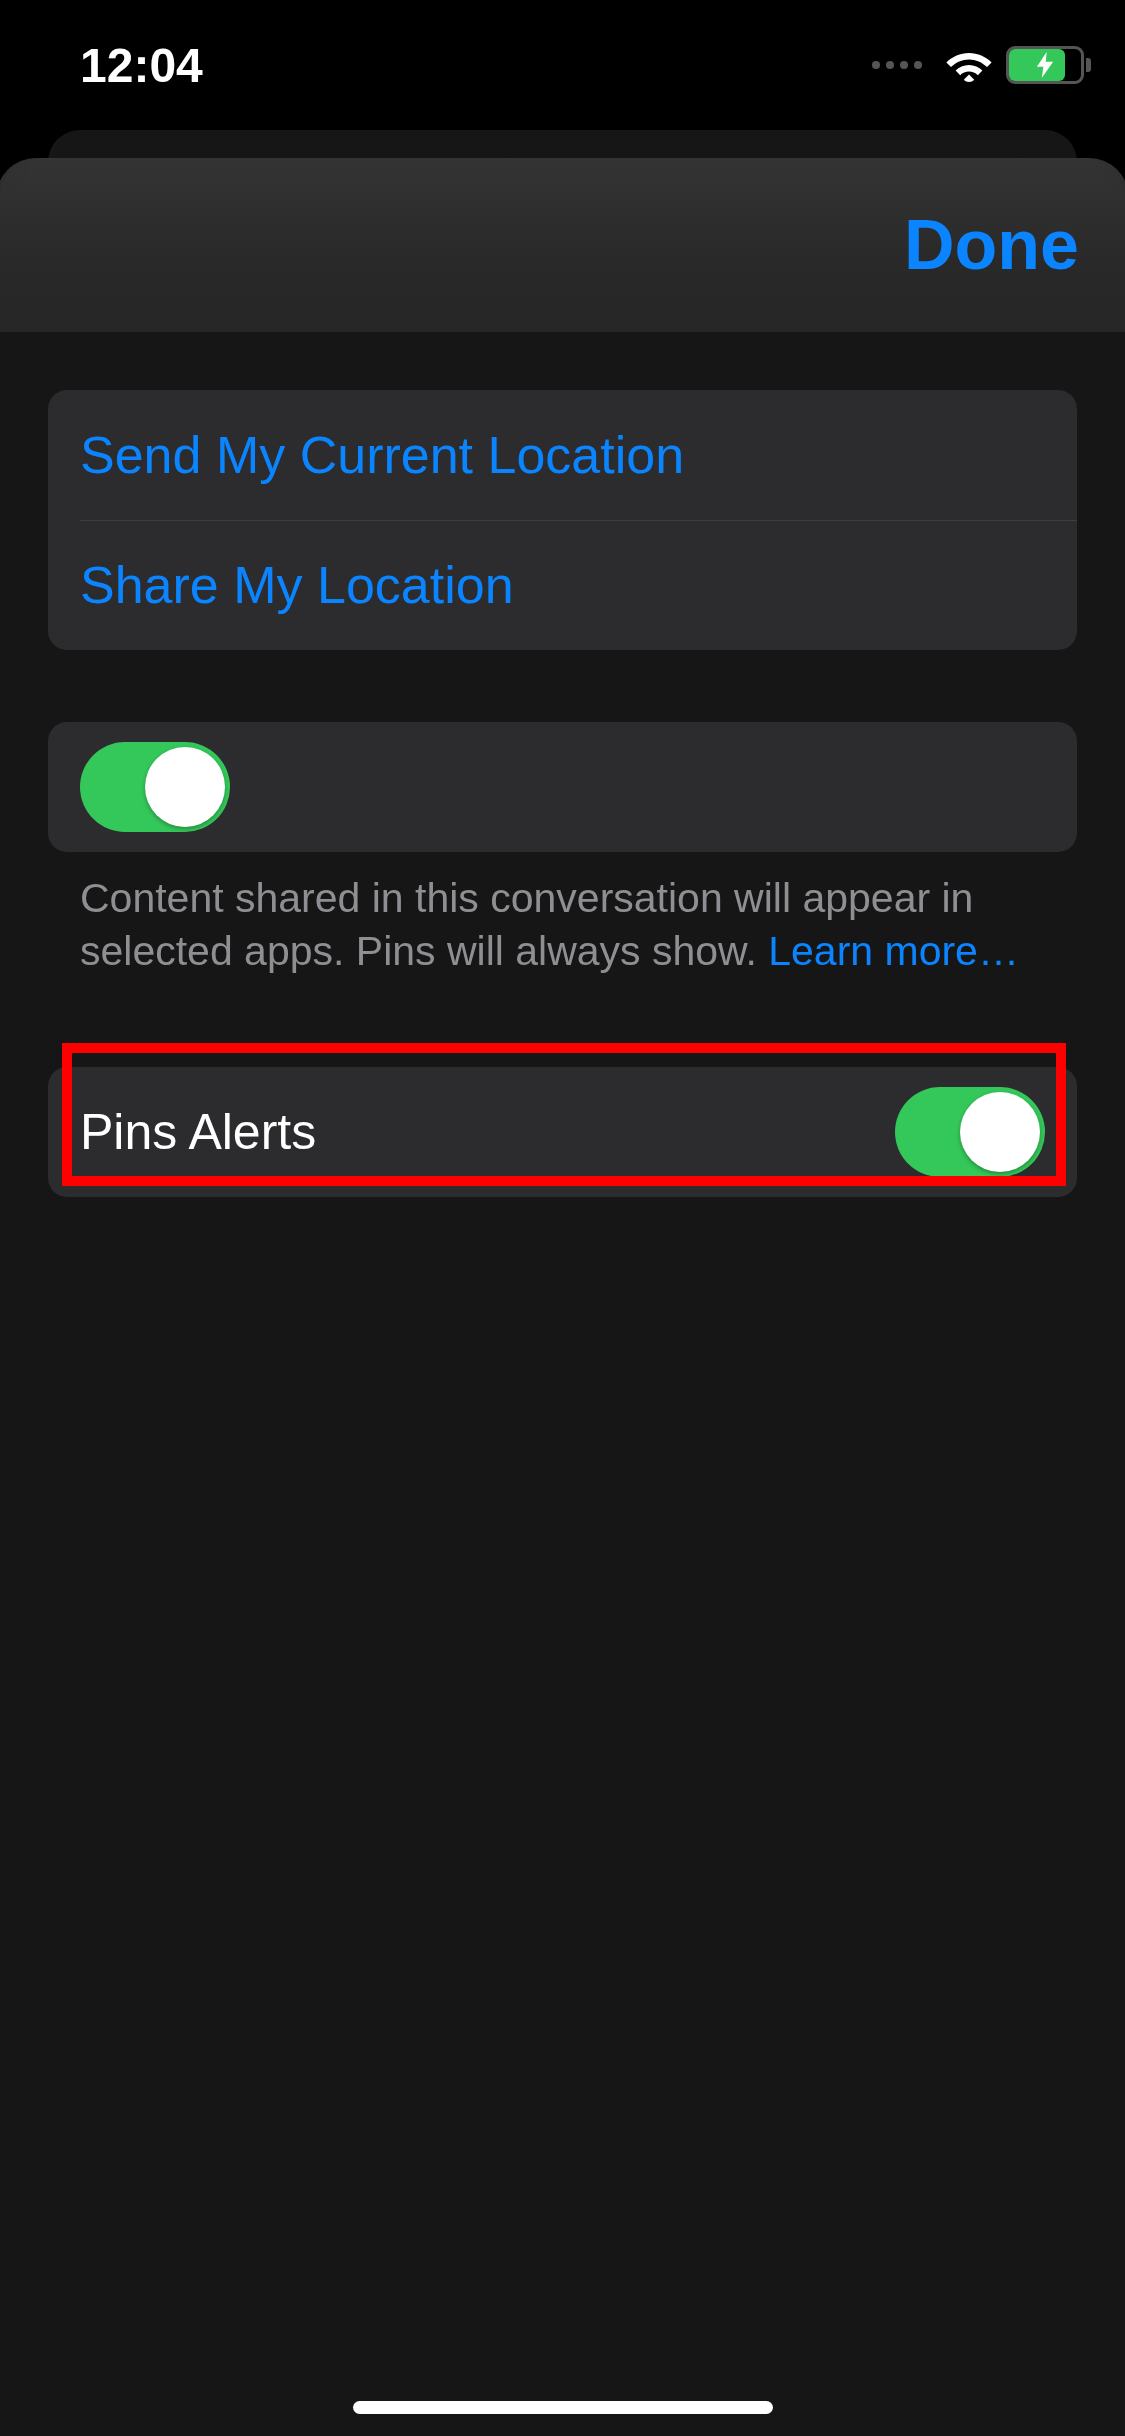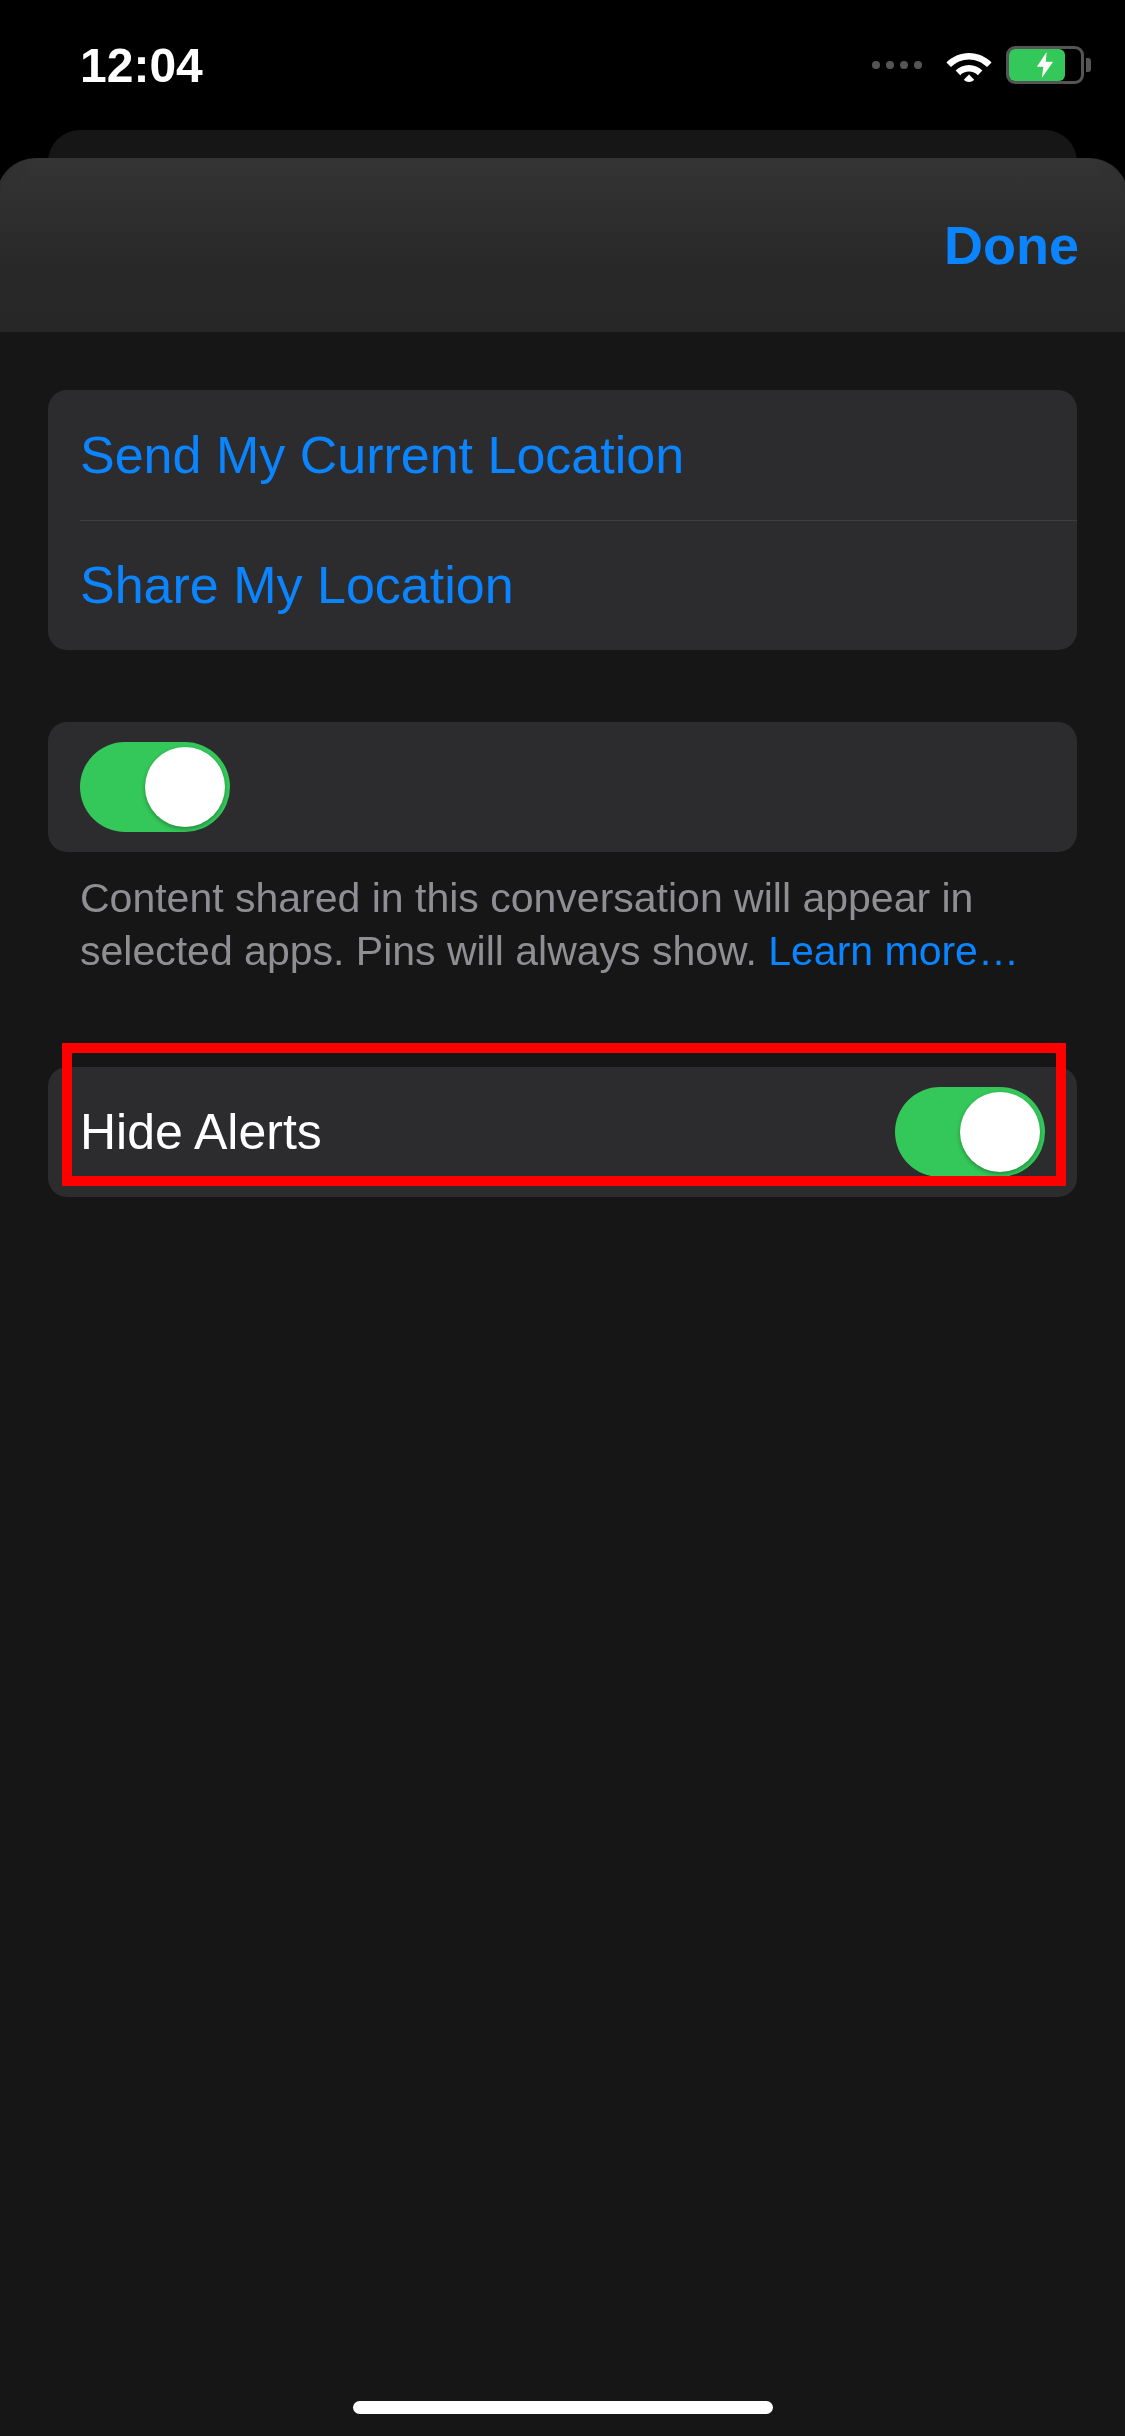--- a/index.html
+++ b/index.html
@@ -121,21 +121,21 @@
     background: linear-gradient(to bottom, #3c3c3ccc, #2e2e2ecc 60%, #2b2b2bcc);
     border-radius: 40px 40px 0 0;
     display: flex;
     justify-content: flex-end;
     align-items: center;
     padding-right: 50px;
     backdrop-filter: blur(10px);
   }
   .done-btn {
     color: #0a84ff;
-    font-size: 54px;
+    font-size: 70px;
     font-weight: 600;
   }
 
   
   .content {
     position: absolute;
     top: 390px;
     left: 48px;
     right: 48px;
   }
@@ -288,21 +288,21 @@
   </div>
 
   <div class="footer-text">
     <span>Content shared in this conversation will appear in selected apps. Pins will always show. </span><span class="link">Learn more…</span>
   </div>
 
   <div class="group-spacer-2"></div>
 
   <div class="group">
     <div class="row">
-      <span class="label-white">Hide Alerts</span>
+      <span class="label-white">Pins Alerts</span>
       <div class="toggle">
         <div class="knob"></div>
       </div>
     </div>
   </div>
 
 </div>
 
 <div class="highlight"></div>
 

